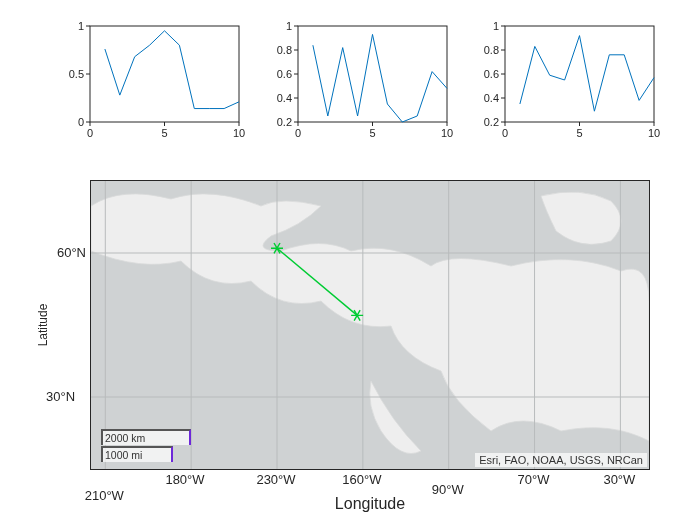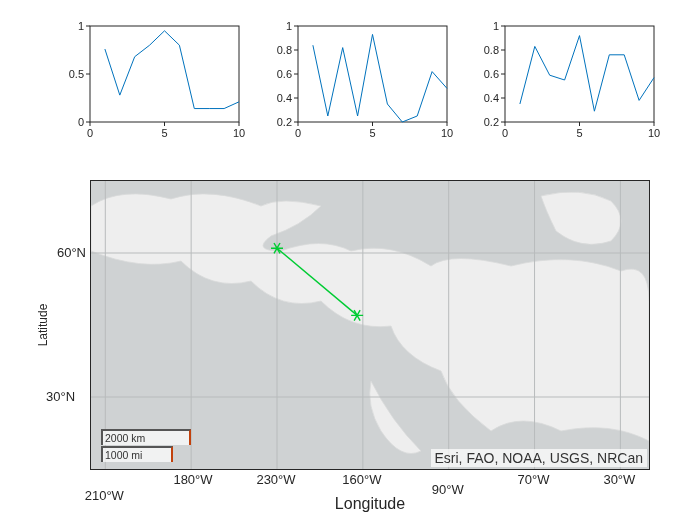--- a/index.html
+++ b/index.html
@@ -78,35 +78,35 @@
     width: 560px;
     text-align: center;
     font-size: 16px;
   }
   .attrib {
     position: absolute;
     right: 2px;
     bottom: 2px;
     background: rgba(255,255,255,0.7);
     padding: 1px 4px;
-    font-size: 14px;
+    font-size: 11px;
     color:#333;
   }
   .scalebar {
     position: absolute;
     left: 10px;
     bottom: 6px;
     font-size: 10.5px;
     color:#333;
   }
   .scalebar .seg {
     background: rgba(255,255,255,0.7);
     border-top: 2px solid #555;
     border-left: 2px solid #555;
-    border-right: 2px solid #c2410c;
+    border-right: 2px solid #6d28d9;
     padding: 0 4px 0 2px;
     margin-bottom: 1px;
     line-height: 14px;
     height:14px;
   }
   .route { stroke:#00cc33; stroke-width:1.4; fill:none; }
   .star { stroke:#00cc33; stroke-width:1.4; fill:none; }
   .map-tick-lbl {
     position:absolute; font-size:13px; color:#262626; text-align:center;
   }
@@ -212,19 +212,19 @@
 
 <div class="map-ylabel">Latitude</div>
 <div class="map-xlabel">Longitude</div>
 
 <div class="y-axis-map">
     <div class="map-tick-lbl" style="right: 4px; top: 209px; width: 40px; text-align: left;">30°N</div>
     <div class="map-tick-lbl" style="right: 4px; top: 65px; width: 40px; text-align: right;">60°N</div>
   </div>
 <div class="x-axis-map">
     <div class="map-tick-lbl" style="left: -10.6923px; top: 18px; width: 50px;">210°W</div>
-    <div class="map-tick-lbl" style="left: 78px; top: 2px; width: 50px;">180°W</div>
+    <div class="map-tick-lbl" style="left: 70px; top: 2px; width: 50px;">180°W</div>
     <div class="map-tick-lbl" style="left: 161px; top: 2px; width: 50px;">230°W</div>
     <div class="map-tick-lbl" style="left: 246.846px; top: 2px; width: 50px;">160°W</div>
     <div class="map-tick-lbl" style="left: 332.692px; top: 12px; width: 50px;">90°W</div>
     <div class="map-tick-lbl" style="left: 418.538px; top: 2px; width: 50px;">70°W</div>
     <div class="map-tick-lbl" style="left: 504.385px; top: 2px; width: 50px;">30°W</div>
   </div>
 
 </body></html>

